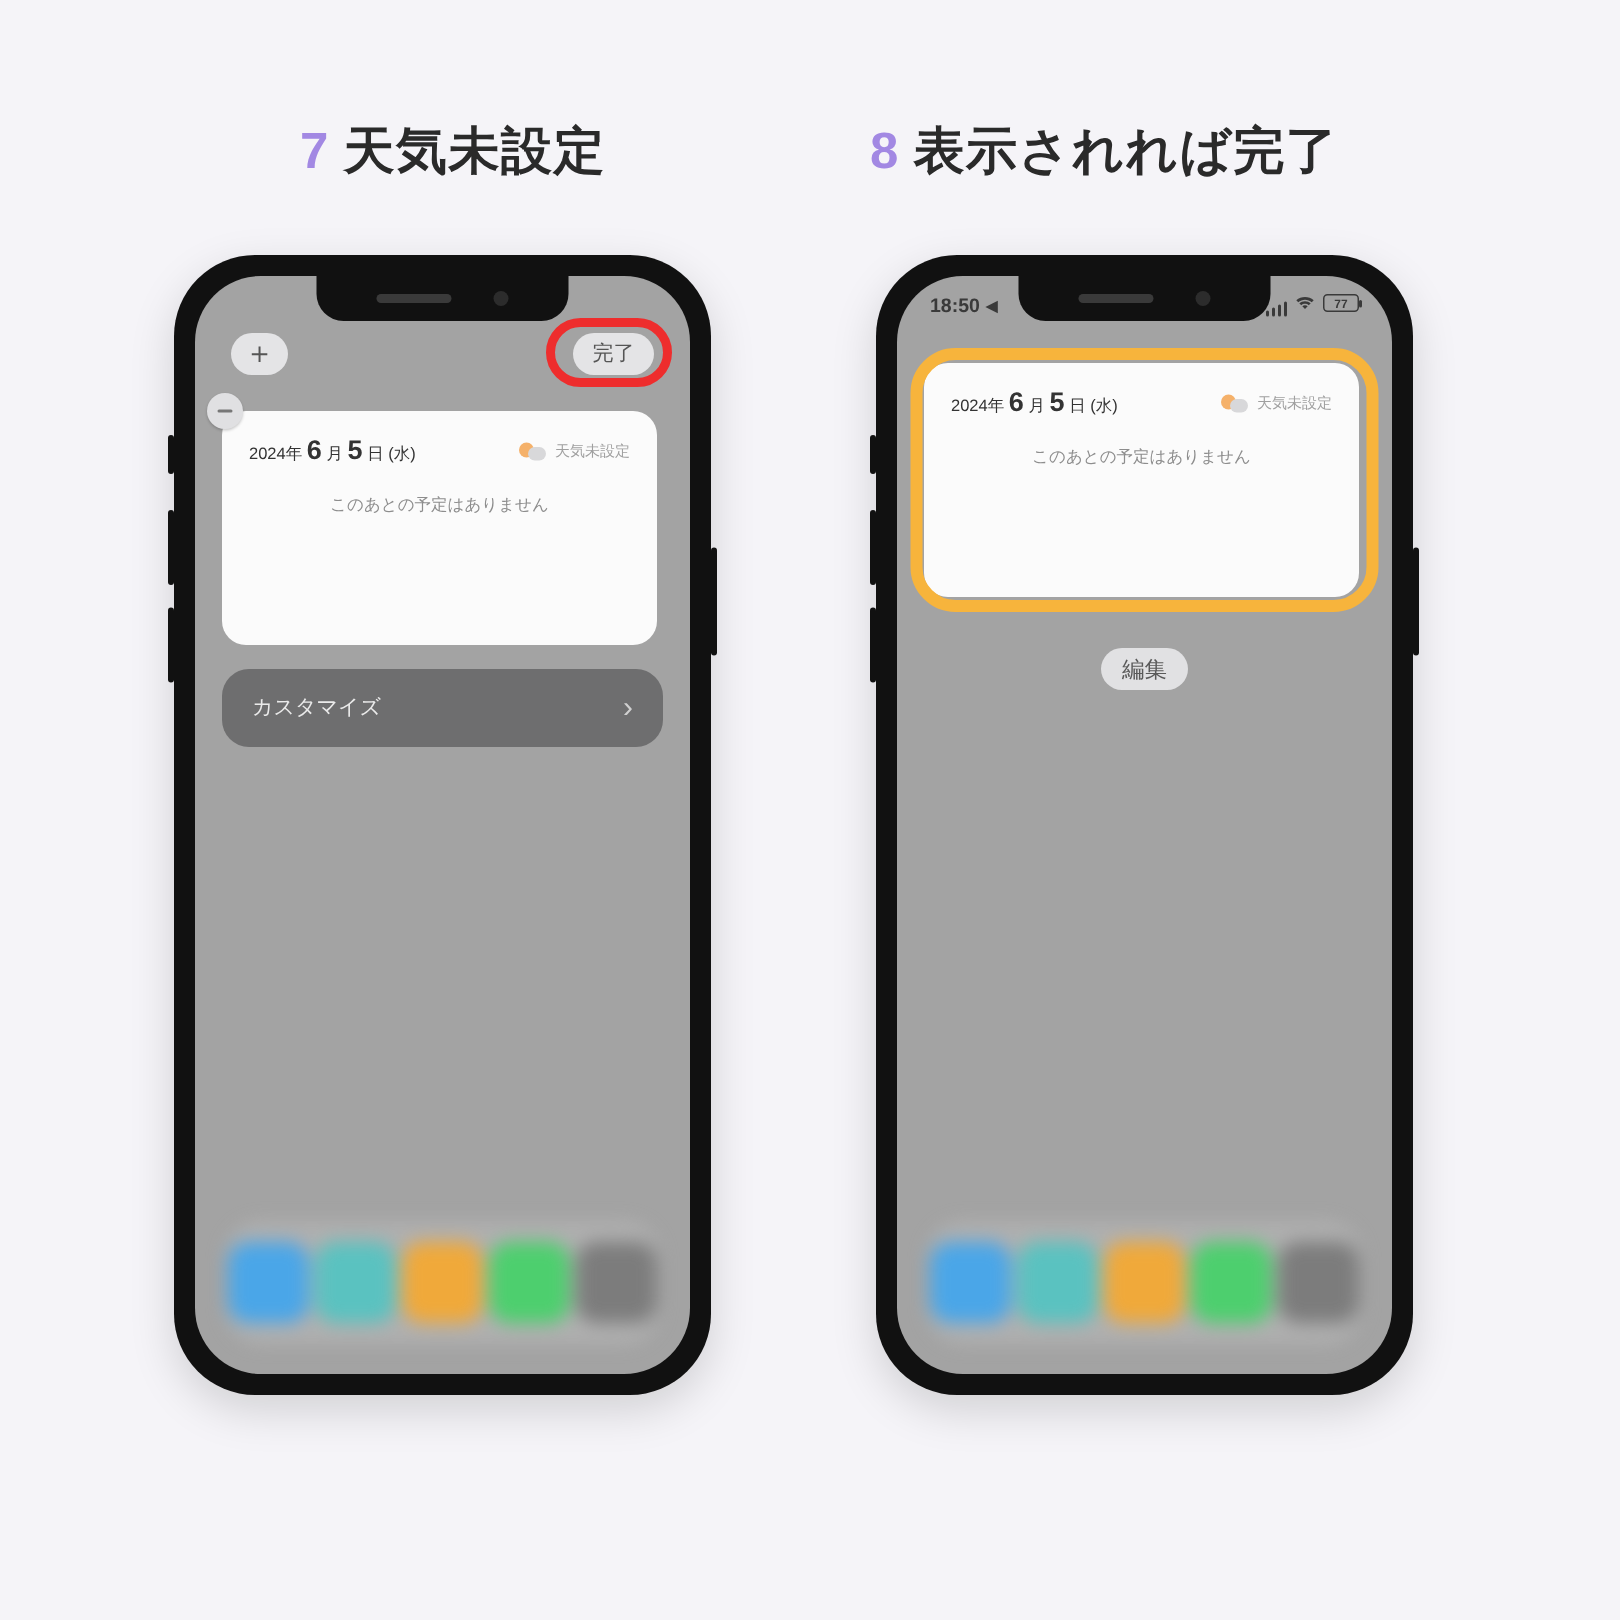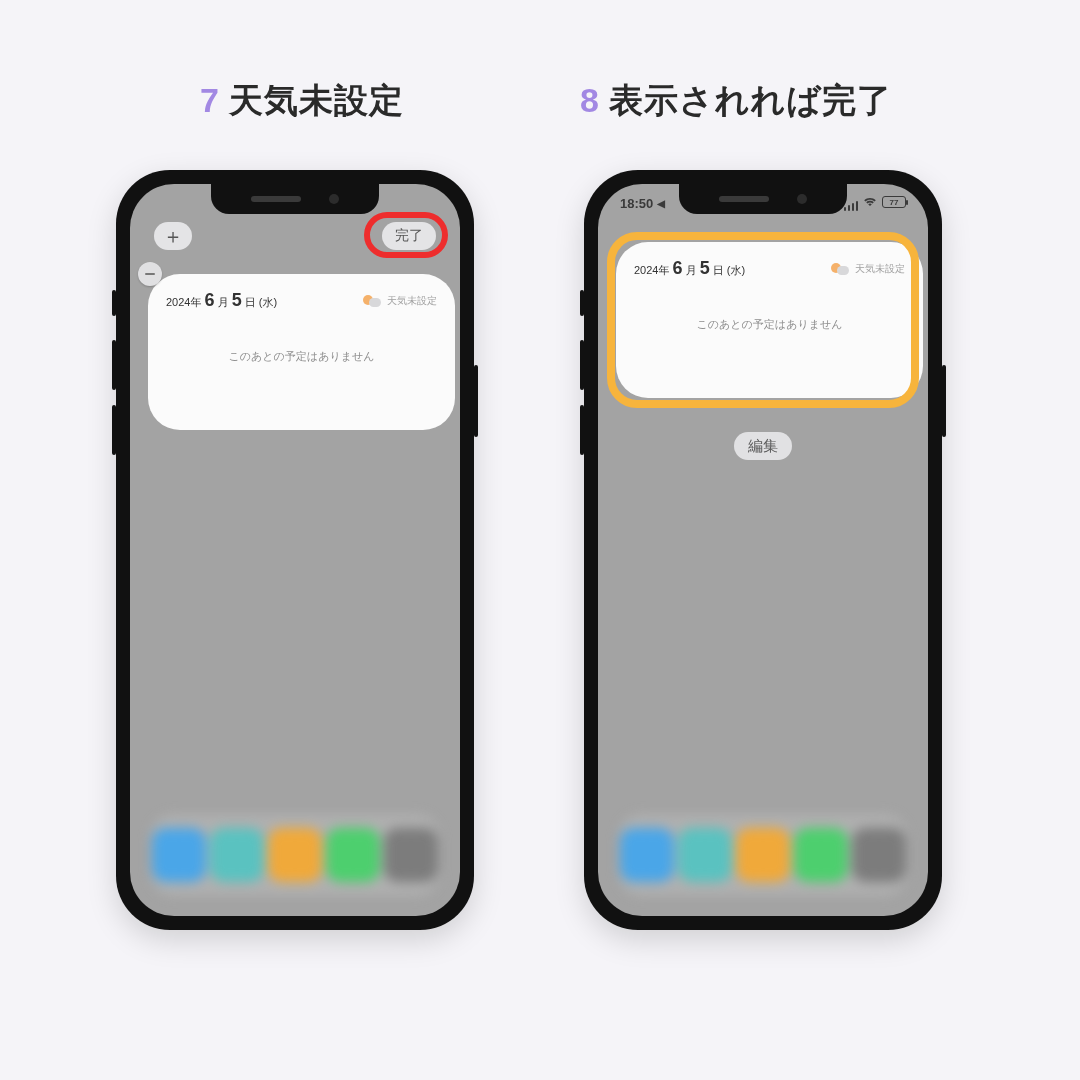--- a/index.html
+++ b/index.html
@@ -128,24 +128,24 @@
     position: absolute;
     top: 28px; right: 12px;
     width: 84px; height: 46px;
     border: 6px solid #ee2d2d;
     border-radius: 24px;
     z-index: 40;
   }
 
   .widget {
     position: absolute;
-    top: 90px; left: 18px; right: 5px;
+    top: 90px; left: 18px; right: 22px;
     height: 156px;
     background: #fbfbfb;
-    border-radius: 32px;
+    border-radius: 16px;
     padding: 16px 18px 12px 18px;
   }
   .widget-head {
     display: flex;
     justify-content: space-between;
     align-items: center;
   }
   .date-block { font-size: 11px; color: #333; }
   .date-block .big { font-size: 18px; font-weight: 700; }
   .weather-block {
@@ -163,21 +163,21 @@
   }
   .weather-icon::after {
     content: ""; position: absolute;
     width: 12px; height: 9px; border-radius: 6px;
     background: #d8d8da; left: 6px; top: 4px;
   }
   .widget-body {
     text-align: center;
     font-size: 11px;
     color: #8d8d8d;
-    margin-top: 38px;
+    margin-top: 18px;
   }
   .remove-badge {
     position: absolute;
     top: 78px; left: 8px;
     width: 24px; height: 24px;
     background: #e0e0e2;
     border-radius: 50%;
     z-index: 30;
     display: flex; align-items: center; justify-content: center;
     box-shadow: 0 1px 2px rgba(0,0,0,0.2);
@@ -315,20 +315,24 @@
           <span>日 (水)</span>
         </div>
         <div class="weather-block">
           <span class="weather-icon"></span>
           <span>天気未設定</span>
         </div>
       </div>
       <div class="widget-body">このあとの予定はありません</div>
     </div>
 
+    <div class="customize-row">
+      <span>カスタマイズ</span>
+      <span class="chev">›</span>
+    </div>
 
     <div class="dock">
       <div class="app-blob" style="background: rgb(74, 166, 232);"></div>
       <div class="app-blob" style="background: rgb(90, 194, 192);"></div>
       <div class="app-blob" style="background: rgb(240, 169, 58);"></div>
       <div class="app-blob" style="background: rgb(77, 207, 110);"></div>
       <div class="app-blob" style="background: rgb(124, 124, 124);"></div>
     </div>
   </div>
 </div>

